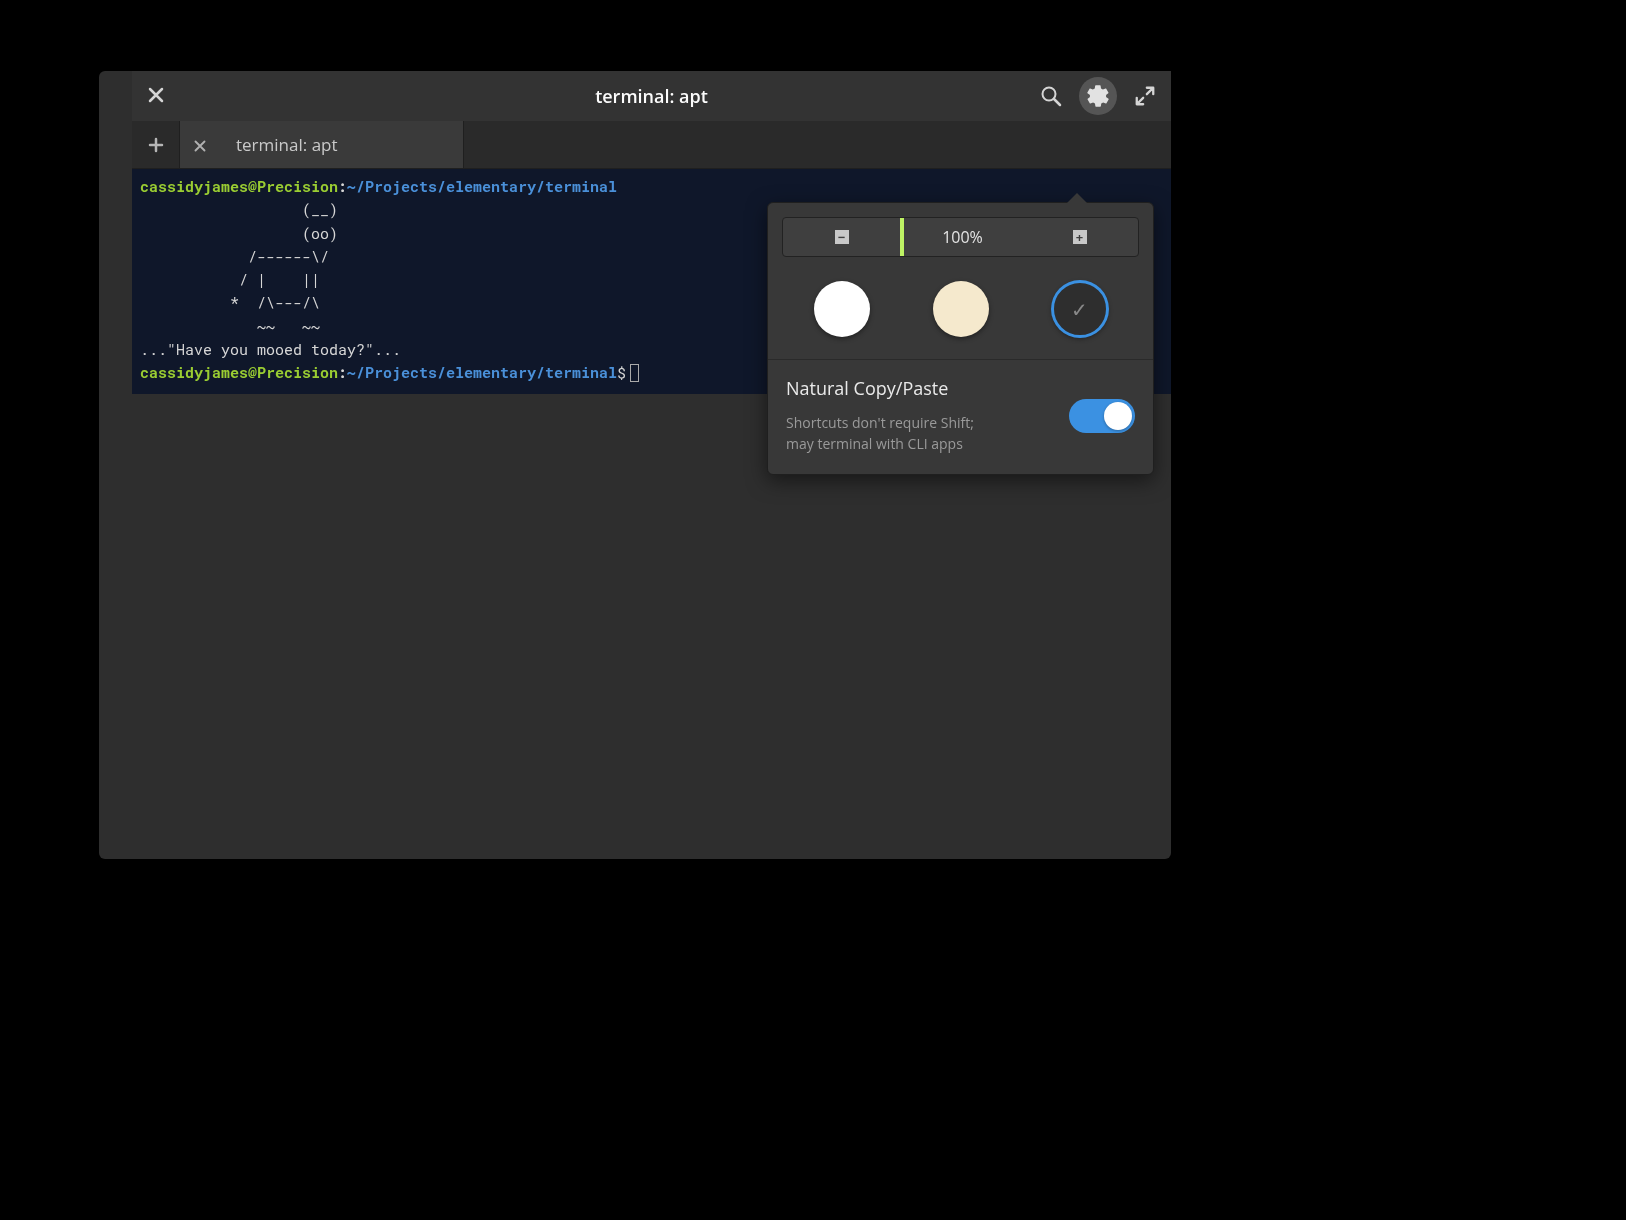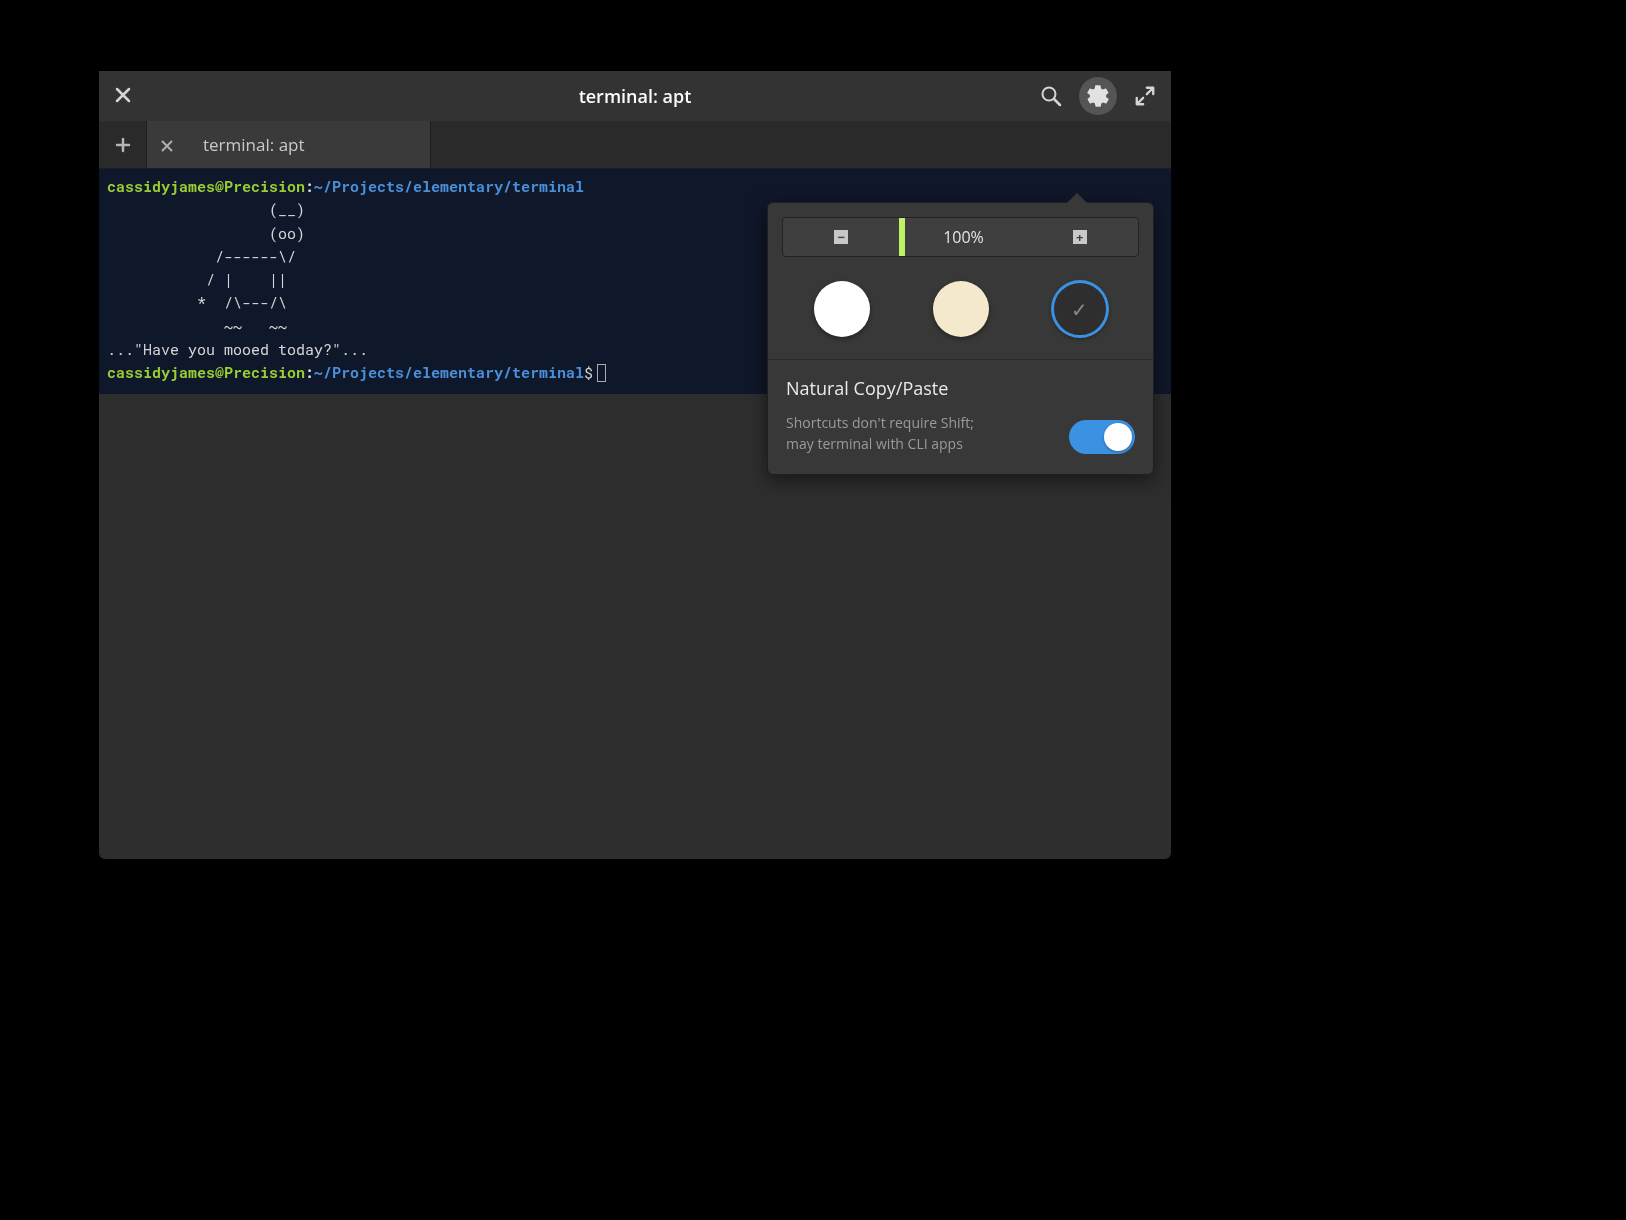--- a/index.html
+++ b/index.html
@@ -13,20 +13,21 @@
     .window {
       position: absolute;
       left: 99px;
       top: 71px;
       width: 1072px;
       height: 788px;
       background: #2e2e2e;
       border-radius: 6px;
       overflow: visible;
       box-shadow: 0 8px 30px rgba(0,0,0,0.5);
+      padding-left: 33px;
     }
     .header {
       height: 50px;
       background: #333333;
       display: flex;
       align-items: center;
       padding: 0 12px;
       position: relative;
     }
     .close-btn {
@@ -172,21 +173,21 @@
       font-size: 14px;
     }
     .zoomlabel {
       flex: 1;
       height: 38px;
       display: flex;
       align-items: center;
       justify-content: center;
       color: #e4e4e4;
       font-size: 16px;
-      border-left: 6px solid #bef264;
+      border-left: 4px solid #bef264;
       text-align: center;
     }
     .zoom-icon-box {
       width: 14px;
       height: 14px;
       background: #c8c8c8;
       display: flex;
       align-items: center;
       justify-content: center;
       color: #3f3f3f;
@@ -217,21 +218,21 @@
       box-shadow: 0 0 0 1px #3b91e2, 0 2px 5px rgba(0,0,0,0.4);
     }
     .swatch.dark::after {
       content: "✓";
       color: #888;
       font-size: 20px;
     }
     .divider { height: 1px; background: #2a2a2a; }
     .settingrow {
       display: flex;
-      align-items: flex-end;
+      align-items: center;
       padding: 16px 18px 20px 18px;
       gap: 12px;
     }
     .settingtext { flex: 1; }
     .settingtitle {
       color: #eaeaea;
       font-size: 18px;
       margin-bottom: 4px;
     }
     .settingdesc {

